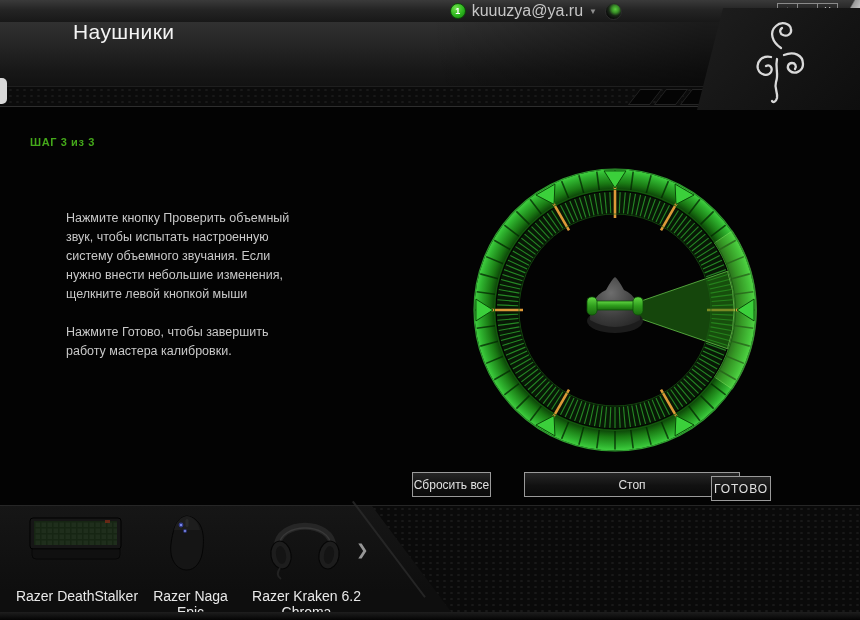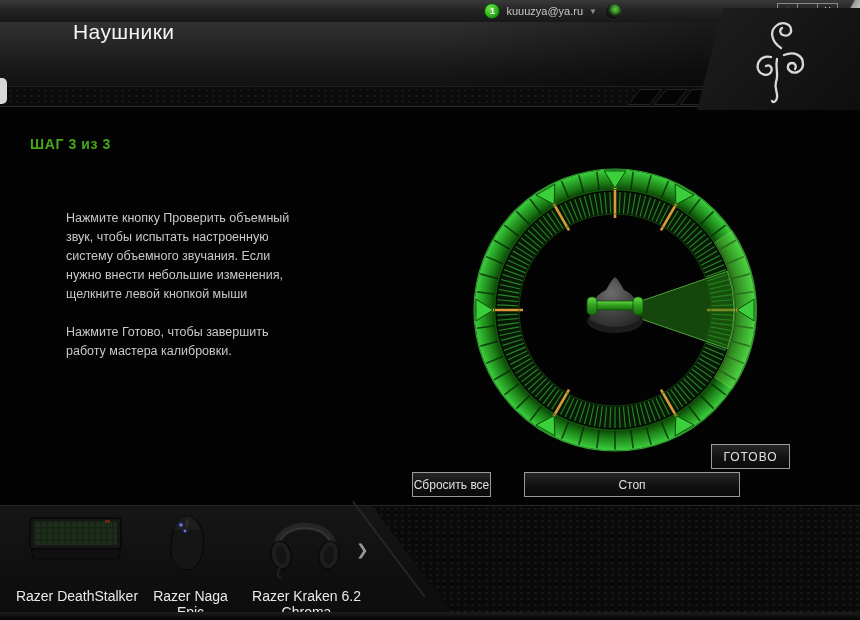--- a/index.html
+++ b/index.html
@@ -8,21 +8,21 @@
 
   
   #topbar{position:absolute;left:0;top:0;width:860px;height:22px;
           background:linear-gradient(180deg,#3a3a3a 0%,#242424 45%,#181818 100%);
           border-bottom:1px solid #000;}
   #account{position:absolute;right:238px;top:0;height:22px;display:flex;align-items:center;gap:6px;cursor:pointer;}
   .badge{width:14px;height:14px;border-radius:50%;
          background:radial-gradient(circle at 35% 30%,#6fe24a 0%,#2cb51e 55%,#167a0e 100%);
          border:1px solid #0c4d08;color:#fff;font-size:9px;font-weight:bold;
          display:flex;align-items:center;justify-content:center;}
-  .email{font-size:11px;color:#c6c6c6;}
+  .email{font-size:16px;color:#c6c6c6;}
   .caret{font-size:8px;color:#8f8f8f;}
   .orb{width:15px;height:15px;border-radius:50%;border:1px solid #2c2c2c;margin-left:2px;
        background:radial-gradient(circle at 62% 35%,rgba(92,214,62,.95) 0%,rgba(60,160,40,.85) 26%,rgba(18,48,14,.5) 48%,#0b0b0b 72%);}
   #winctrl{position:absolute;right:22px;top:3px;display:flex;}
   .wbtn{width:19px;height:15px;border:1px solid #8a8a8a;margin-left:-1px;
         background:linear-gradient(180deg,#2f2f2f,#121212);
         color:#d4d4d4;font-size:10px;line-height:15px;text-align:center;cursor:pointer;}
   #corner-cut{position:absolute;right:0;top:0;width:18px;height:12px;
               background:linear-gradient(300deg,#cfcfcf 0%,#9a9a9a 45%,transparent 52%);}
 
@@ -41,36 +41,36 @@
          border:1px solid #242424;transform:skewX(-38deg);}
 
   #left-tab{position:absolute;left:0;top:78px;width:7px;height:26px;background:#d8d8d8;
             border-radius:0 5px 5px 0;z-index:5;}
 
   #logo-panel{position:absolute;left:697px;top:8px;width:163px;height:102px;z-index:3;
               background:linear-gradient(135deg,#1e1e1e 0%,#141414 60%,#0e0e0e 100%);
               clip-path:polygon(26px 0,100% 0,100% 100%,0 100%);}
 
   
-  #step-label{position:absolute;left:30px;top:136px;font-size:14px;font-weight:bold;
+  #step-label{position:absolute;left:30px;top:136px;font-size:11px;font-weight:bold;
               color:#44a81a;letter-spacing:.6px;}
   .instr{position:absolute;left:66px;width:232px;font-size:12.5px;line-height:19px;color:#c9c9c9;}
   #instr1{top:196px;}
   #instr2{top:310px;}
 
   #dial{position:absolute;left:465px;top:160px;cursor:pointer;}
 
   
   .abtn{position:absolute;height:25px;border:1px solid #9a9a9a;box-sizing:border-box;
         background:linear-gradient(180deg,#262626 0%,#111 55%,#0a0a0a 100%);
         color:#e0e0e0;font-size:12px;font-family:"Liberation Sans",sans-serif;
         display:flex;align-items:center;justify-content:center;cursor:pointer;}
   #btn-reset{left:412px;top:472px;width:79px;}
   #btn-stop{left:524px;top:472px;width:216px;}
-  #btn-done{left:711px;top:444px;width:79px;letter-spacing:1px;}
+  #btn-done{left:711px;top:476px;width:60px;letter-spacing:1px;}
 
   
   #carousel{position:absolute;left:0;top:505px;width:860px;height:107px;
             background-color:#0a0a0a;border-top:1px solid #262626;}
   #carousel-band{position:absolute;left:0;top:0;width:470px;height:107px;
             background:linear-gradient(180deg,#161616 0%,#0e0e0e 80%);
             clip-path:polygon(0 0,372px 0,452px 100%,0 100%);}
   #carousel-diag{position:absolute;left:352px;top:-4px;width:2px;height:120px;
             background:#2a2a2a;transform:rotate(-37deg);transform-origin:top left;opacity:.8;}
   .devlabel{position:absolute;top:588px;font-size:14px;color:#e8e8e8;text-align:center;cursor:pointer;}

